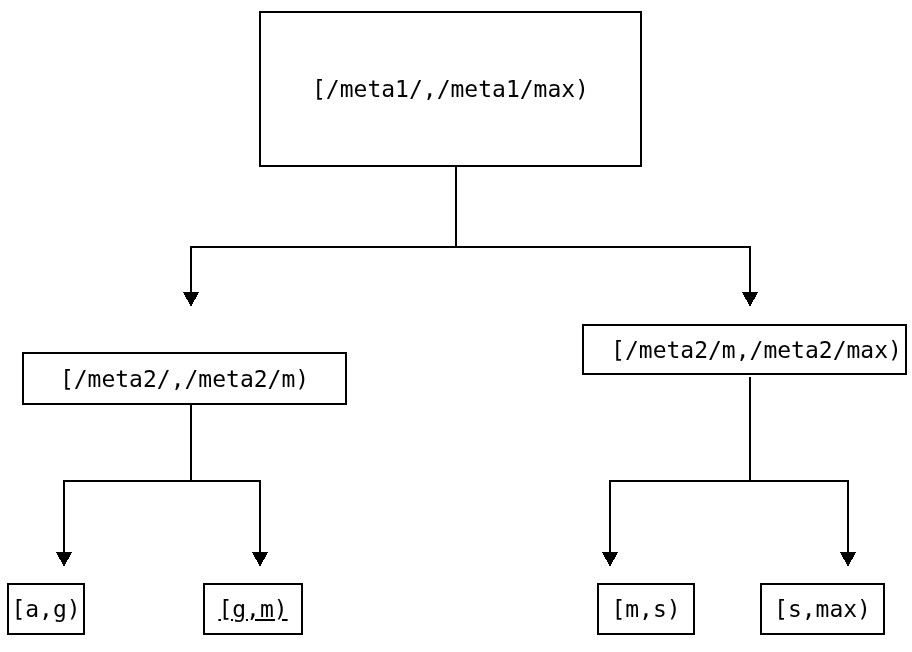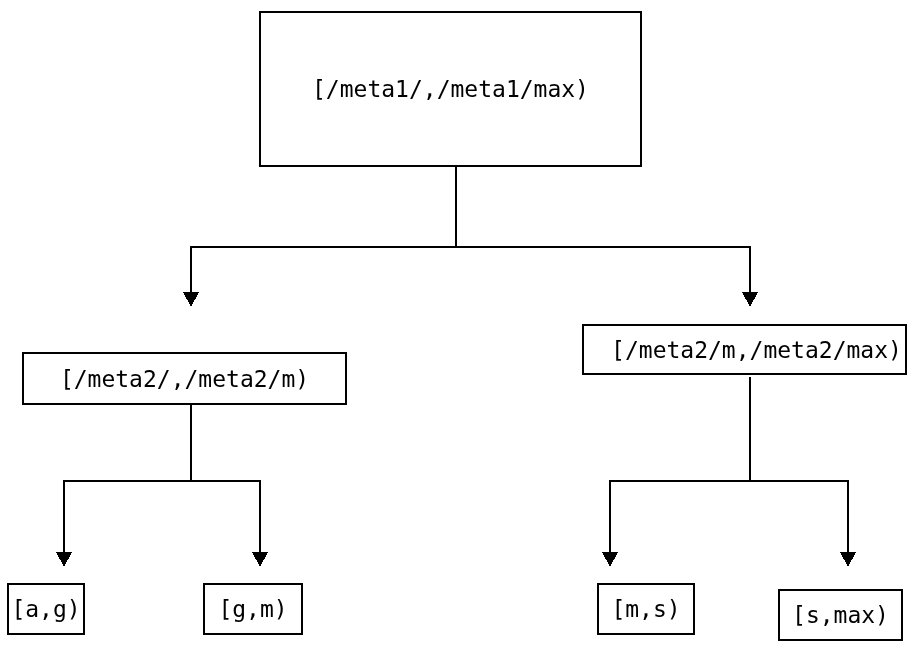--- a/index.html
+++ b/index.html
@@ -29,23 +29,23 @@
     display: flex;
     align-items: center;
     justify-content: center;
     font-size: 23px;
     white-space: nowrap;
   }
   #node-root  { left: 259px; top: 11px;  width: 383px; height: 156px; }
   #node-l     { left: 22px;  top: 324px; width: 325px; height: 53px; margin-top: 28px; }
   #node-r     { left: 582px; top: 324px; width: 325px; height: 51px; padding-left: 24px; }
   #leaf-ag    { left: 7px;   top: 583px; width: 78px; height: 52px; }
-  #leaf-gm    { left: 203px; top: 583px; width: 100px; height: 52px; }
+  #leaf-gm    { left: 203px; top: 583px; width: 100px; height: 52px; text-decoration: underline; }
   #leaf-ms    { left: 554px; top: 583px; width: 98px;  height: 52px; margin-left: 43px; }
-  #leaf-smax  { left: 778px; top: 583px; width: 125px; height: 52px; margin-top: 6px; }
+  #leaf-smax  { left: 760px; top: 583px; width: 125px; height: 52px; }
 </style>
 </head>
 <body>
 
 <div class="canvas">
 
   <svg class="edges" width="912" height="652" viewBox="0 0 912 652" shape-rendering="crispEdges">
 
     <path d="M456 167 L456 247" stroke="#000000" stroke-width="2" fill="none"></path>
 

